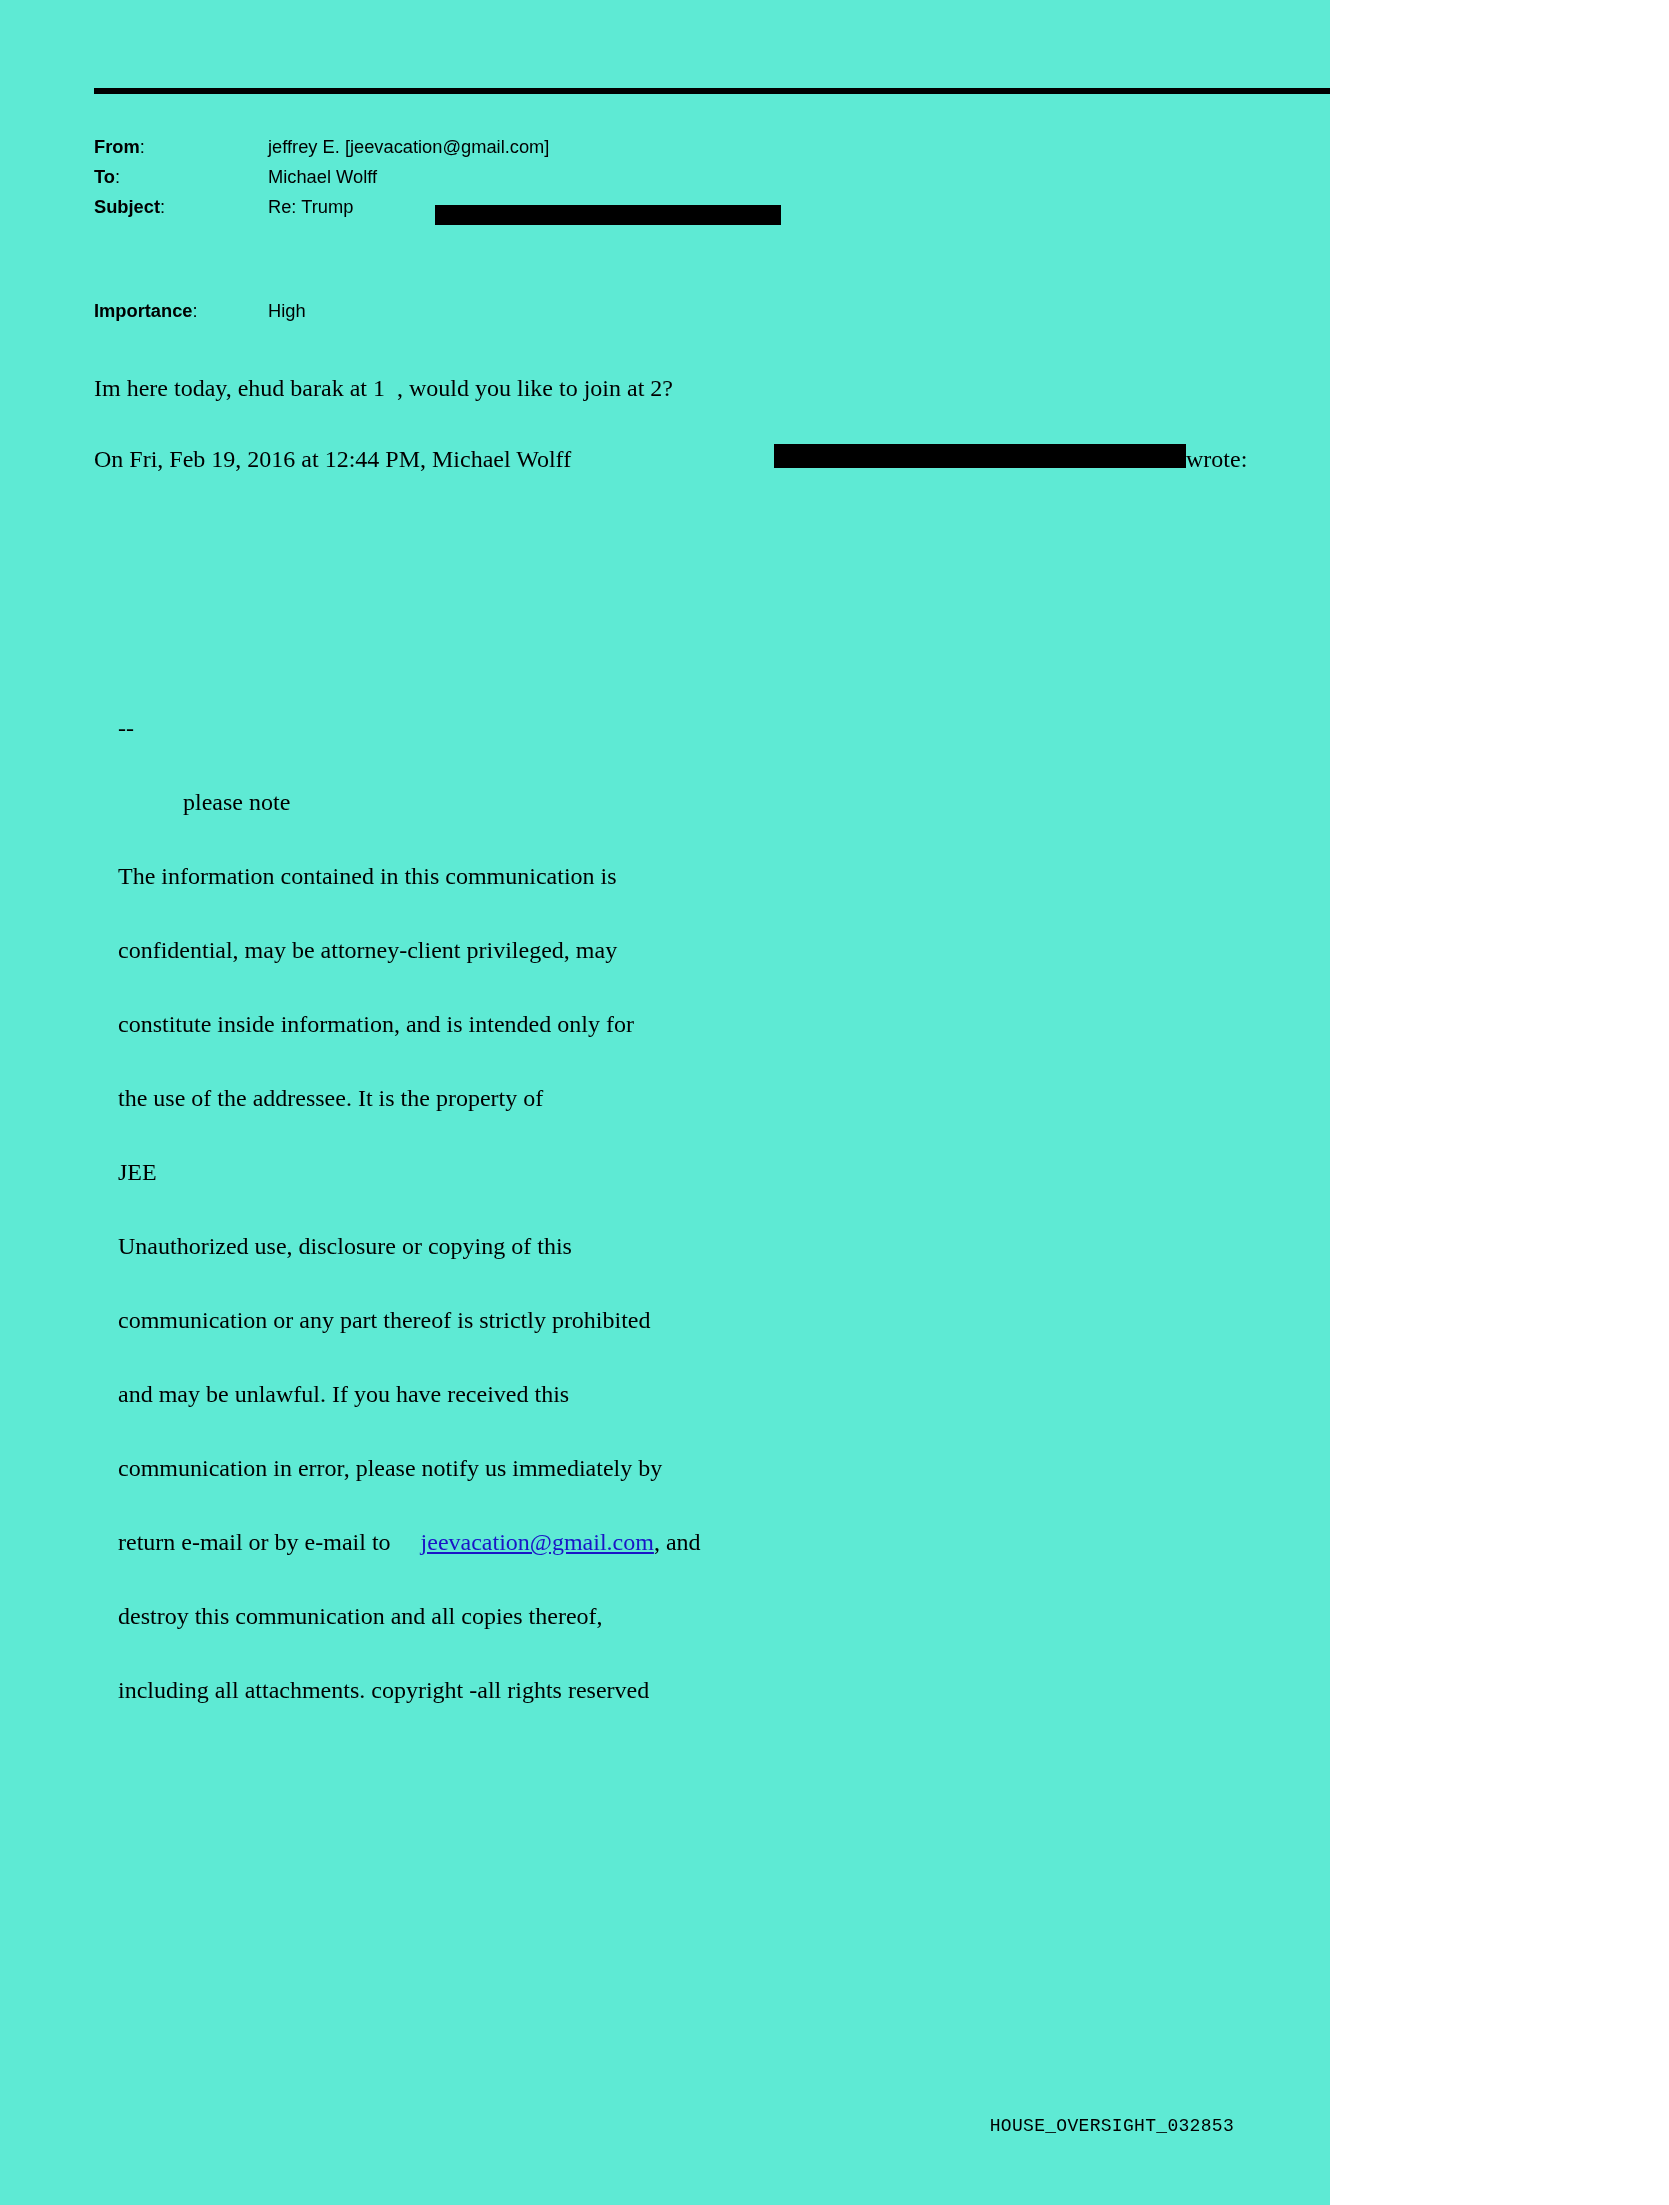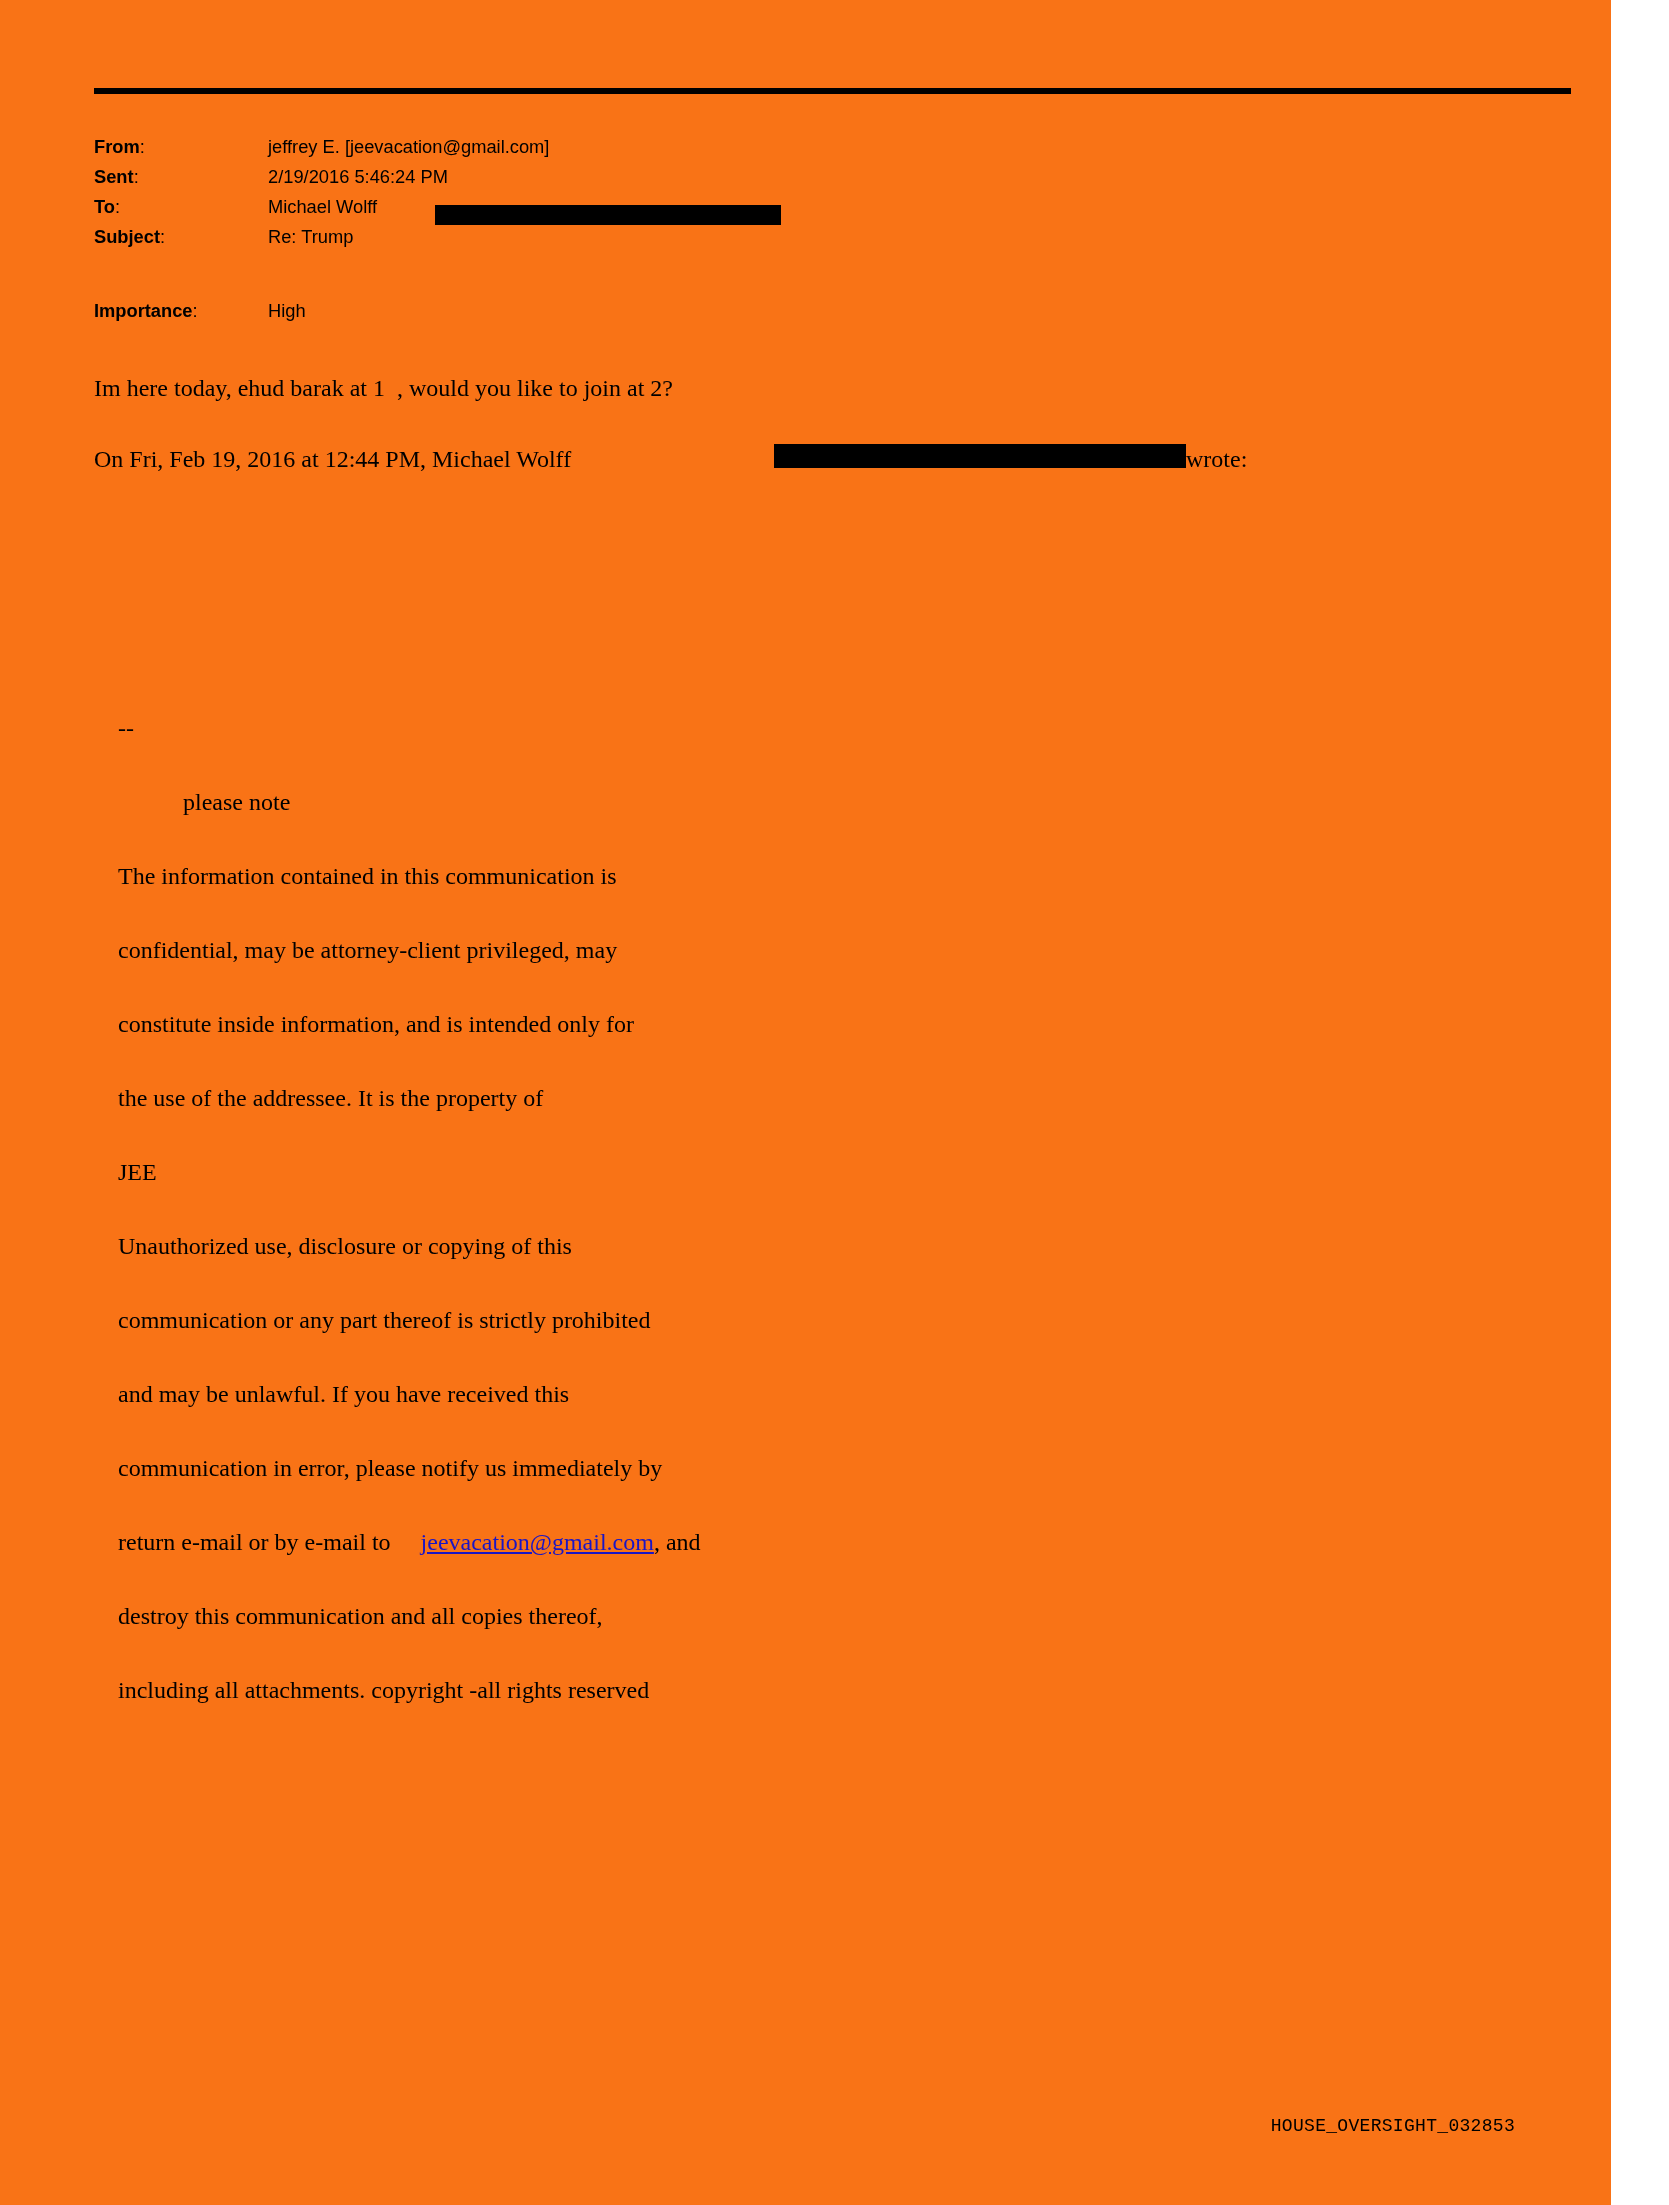--- a/index.html
+++ b/index.html
@@ -11,23 +11,23 @@
     width: 1669px;
     height: 2205px;
     position: relative;
     font-family: "Liberation Serif", serif;
     color: #000000;
     -webkit-font-smoothing: antialiased;
   }
   .page {
     position: absolute;
     top: 0; left: 0;
-    width: 1611px;
+    width: 1330px;
     height: 2205px;
-    background: #f97316;
+    background: #5eead4;
     overflow: hidden;
   }
 
   
   .top-rule {
     position: absolute;
     left: 94px;
     top: 88px;
     width: 1477px;
     height: 5.9px;
@@ -163,24 +163,20 @@
 
   <div class="top-rule"></div>
 
   <div class="hdr">
 
     <div class="hdr-row">
       <span class="hdr-key"><b>From</b><span>:</span></span>
       <span class="hdr-val">jeffrey E. [jeevacation@gmail.com]</span>
     </div>
 
-    <div class="hdr-row">
-      <span class="hdr-key"><b>Sent</b><span>:</span></span>
-      <span class="hdr-val">2/19/2016 5:46:24 PM</span>
-    </div>
 
     <div class="hdr-row">
       <span class="hdr-key"><b>To</b><span>:</span></span>
       <span class="hdr-val">Michael Wolff</span>
     </div>
 
     <div class="hdr-row">
       <span class="hdr-key"><b>Subject</b><span>:</span></span>
       <span class="hdr-val">Re: Trump</span>
     </div>

